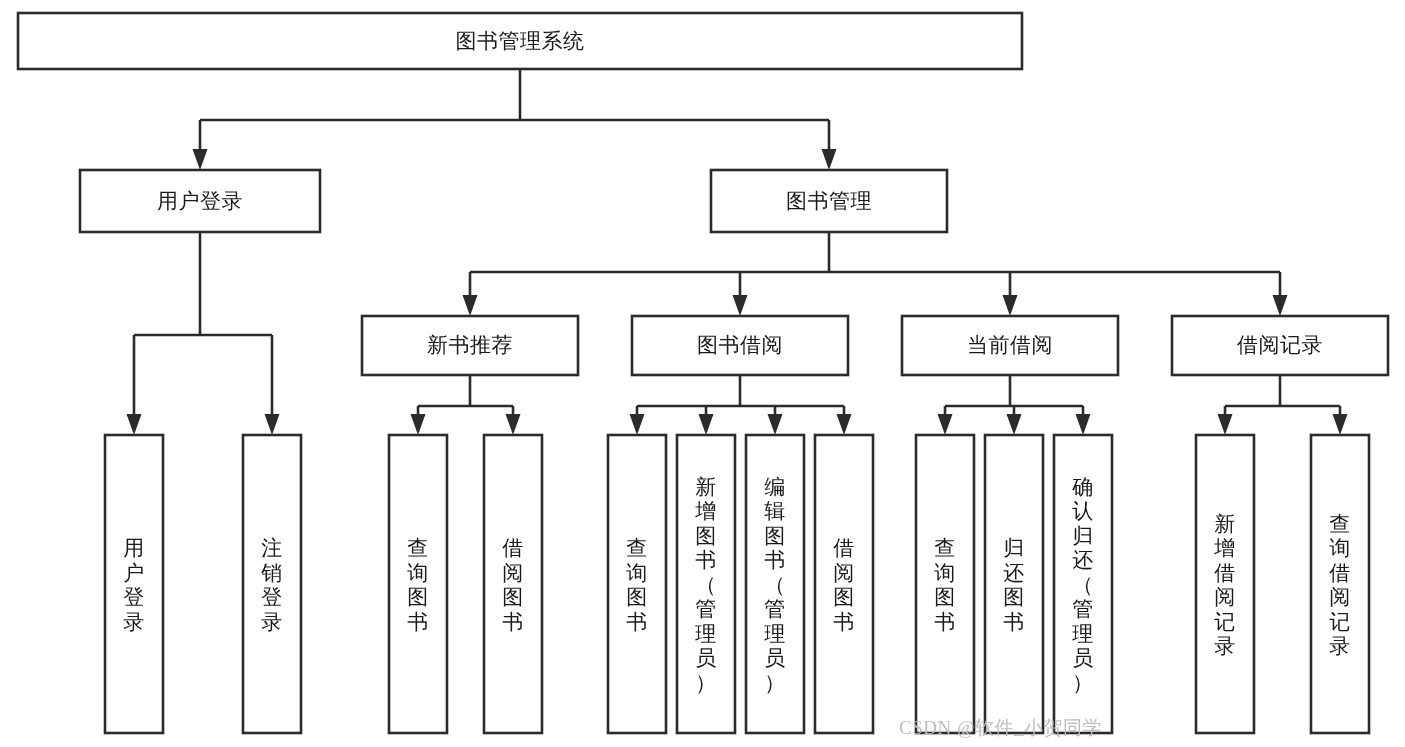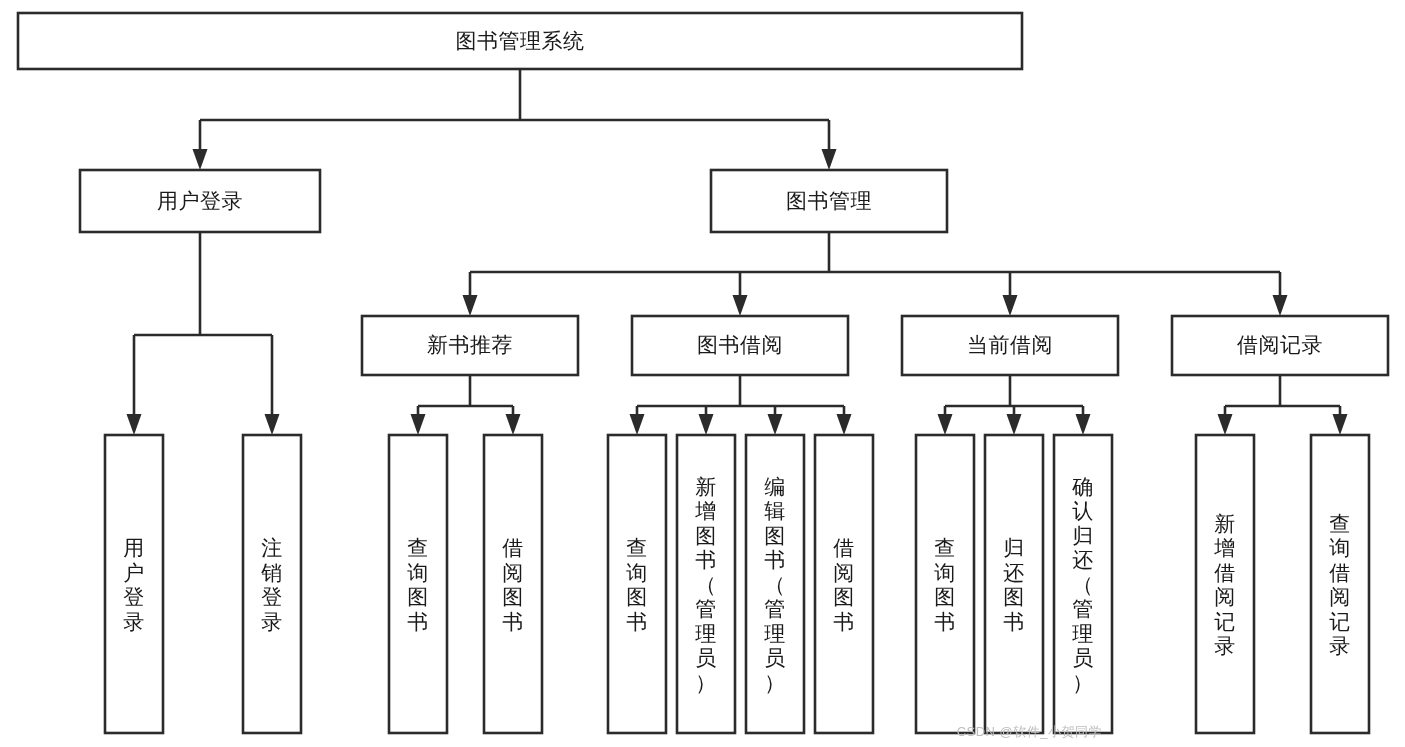--- a/index.html
+++ b/index.html
@@ -55,22 +55,22 @@
     stroke-linecap: butt;
   }
   .arrow-head {
     fill: #2b2b2b;
     stroke: none;
   }
   .watermark {
     position: absolute;
     right: 14px;
     bottom: 6px;
-    font-family: Liberation Sans, sans-serif;
-    font-size: 13px;
+    font-family: Liberation Serif, serif;
+    font-size: 19px;
     color: #bdbdbd;
     letter-spacing: 0.5px;
     white-space: nowrap;
     user-select: none;
   }
 </style>
 </head>
 <body>
 
 <div id="diagram-root">

